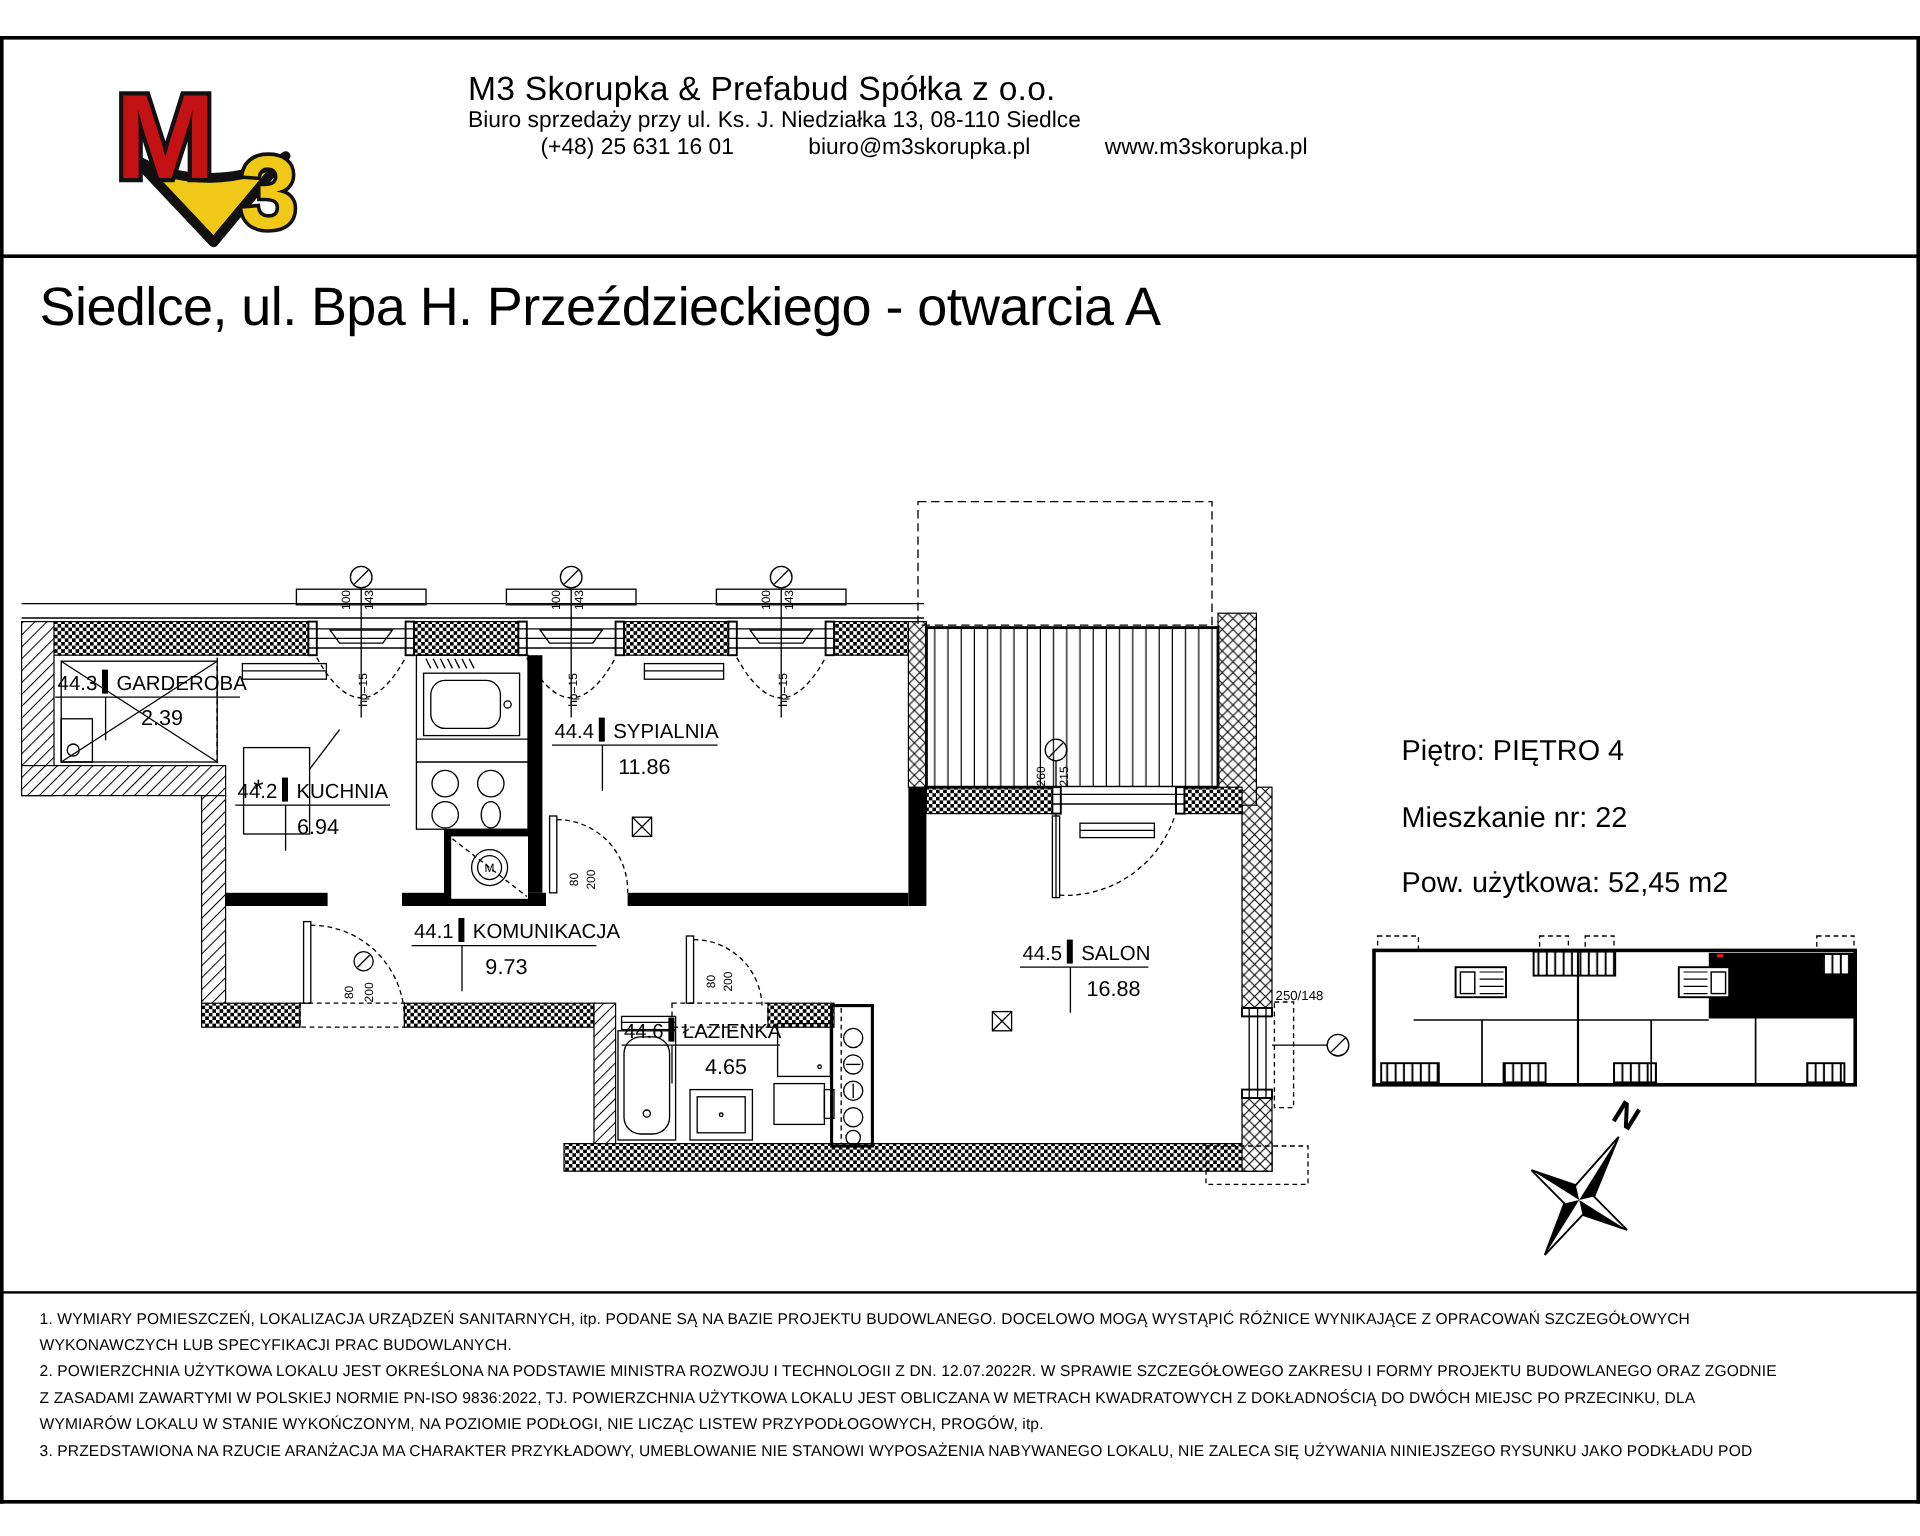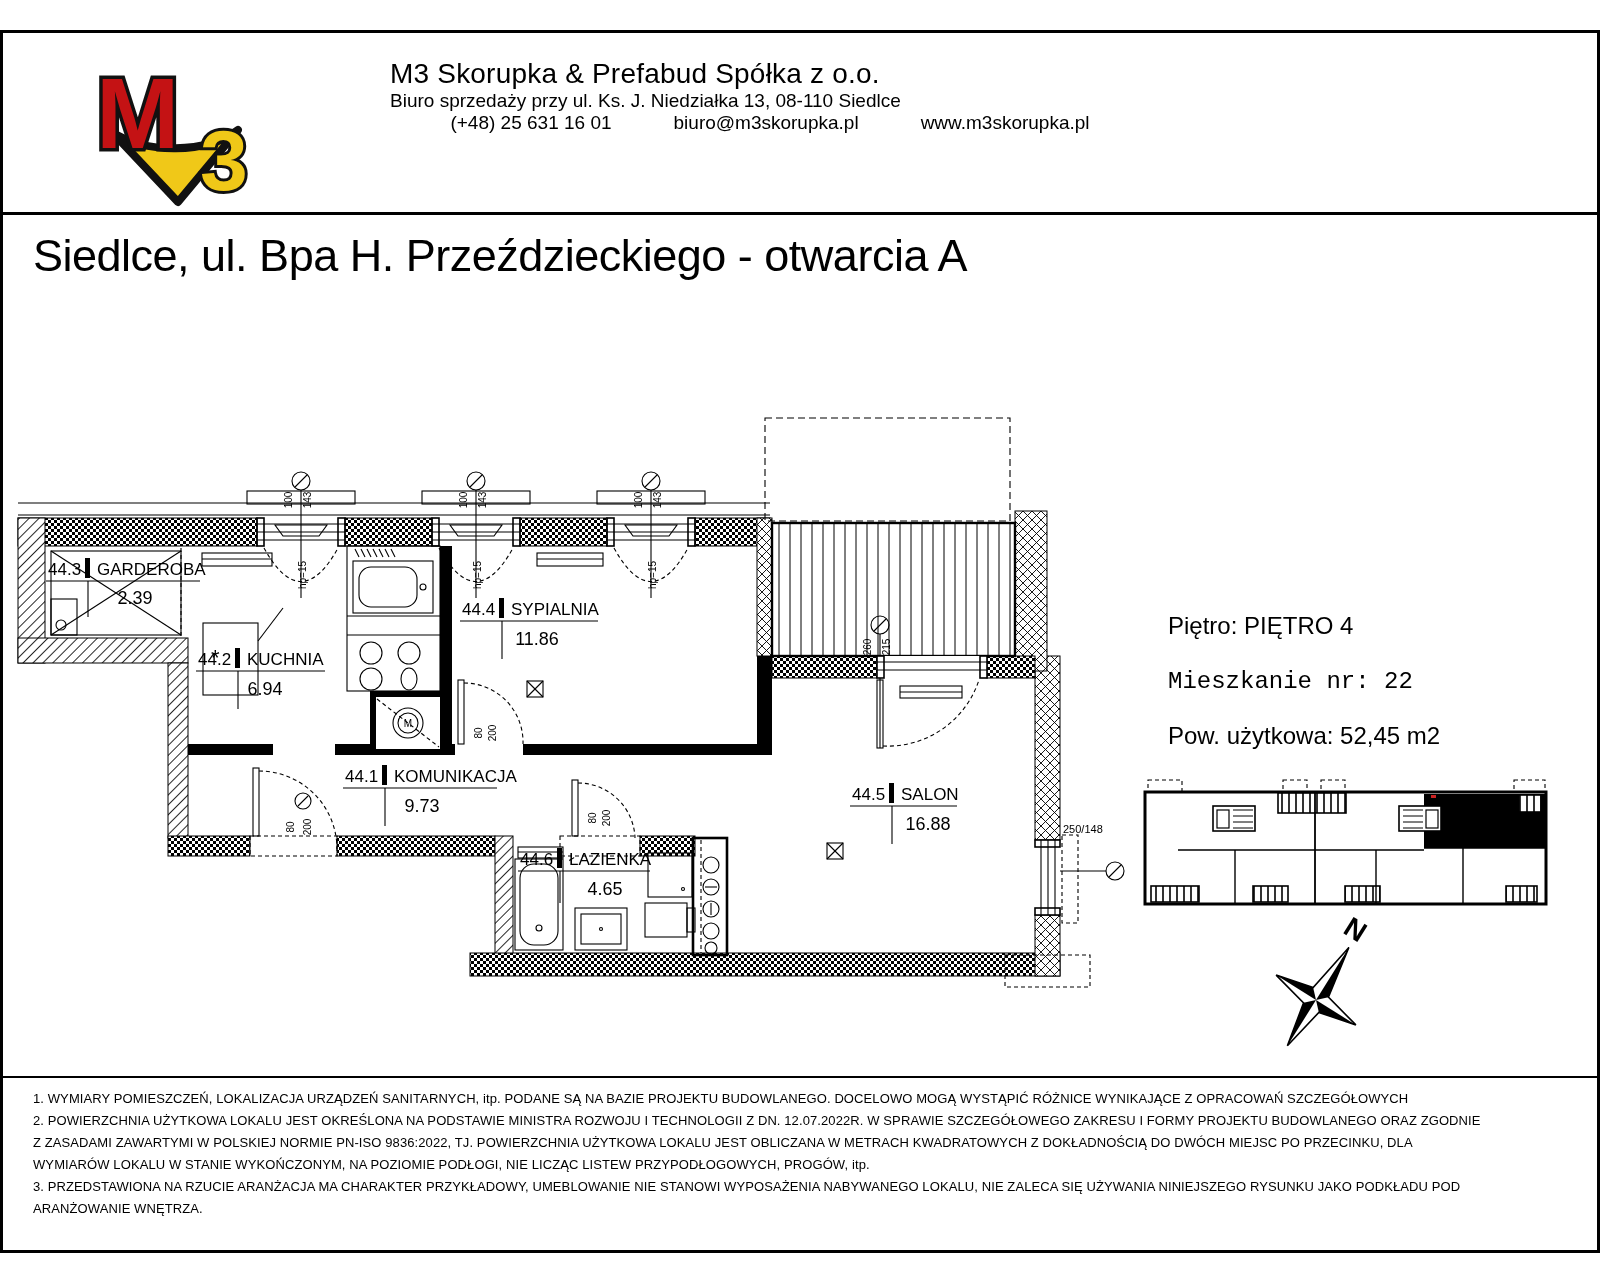--- a/index.html
+++ b/index.html
@@ -63,21 +63,21 @@
       <span>(+48) 25 631 16 01</span>
       <span>biuro@m3skorupka.pl</span>
       <span>www.m3skorupka.pl</span>
     </div>
   </div>
 
   <div class="title">Siedlce, ul. Bpa H. Przeździeckiego - otwarcia A</div>
 
   <div class="info">
     <div style="top:612px;">Piętro: PIĘTRO 4</div>
-    <div style="top:668px;font-family:Liberation Mono, monospace;">Mieszkanie nr: 22</div>
+    <div style="top:668px;">Mieszkanie nr: 22</div>
     <div style="top:722px;">Pow. użytkowa: 52,45 m2</div>
   </div>
 
   <div class="plan">
   <svg width="1120" height="622" viewBox="0 0 1120 622">
     <defs>
       <pattern id="hatch" width="7" height="7" patternUnits="userSpaceOnUse" patternTransform="rotate(45)">
         <rect width="7" height="7" fill="#fff"></rect>
             <line x1="0" y1="0" x2="0" y2="7" stroke="#000" stroke-width="1.7"></line>
       </pattern>
@@ -454,20 +454,20 @@
       <polygon points="107,85 69,94 60,85" fill="#000"></polygon>
       <polygon points="60,139 51,94 60,85" fill="#000"></polygon>
       <polygon points="13,85 51,76 60,85" fill="#000"></polygon>
       <text x="46" y="14" style="font-size:28px;font-weight:bold;">N</text>
     </g>
   </svg>
   </div>
 
   <div class="foot">
     <div>1. WYMIARY POMIESZCZEŃ, LOKALIZACJA URZĄDZEŃ SANITARNYCH, itp. PODANE SĄ NA BAZIE PROJEKTU BUDOWLANEGO. DOCELOWO MOGĄ WYSTĄPIĆ RÓŻNICE  WYNIKAJĄCE Z OPRACOWAŃ SZCZEGÓŁOWYCH</div>
+    <div>WYKONAWCZYCH LUB SPECYFIKACJI PRAC BUDOWLANYCH.</div>
     <div>2. POWIERZCHNIA UŻYTKOWA LOKALU JEST OKREŚLONA NA PODSTAWIE MINISTRA ROZWOJU I TECHNOLOGII Z DN. 12.07.2022R. W SPRAWIE SZCZEGÓŁOWEGO ZAKRESU I FORMY PROJEKTU BUDOWLANEGO ORAZ ZGODNIE</div>
     <div>Z ZASADAMI ZAWARTYMI W POLSKIEJ NORMIE PN-ISO 9836:2022, TJ. POWIERZCHNIA UŻYTKOWA LOKALU JEST OBLICZANA W METRACH KWADRATOWYCH Z DOKŁADNOŚCIĄ DO DWÓCH MIEJSC PO PRZECINKU, DLA</div>
     <div>WYMIARÓW LOKALU W STANIE WYKOŃCZONYM, NA POZIOMIE PODŁOGI, NIE LICZĄC LISTEW PRZYPODŁOGOWYCH, PROGÓW, itp.</div>
     <div>3. PRZEDSTAWIONA NA RZUCIE ARANŻACJA MA CHARAKTER PRZYKŁADOWY, UMEBLOWANIE NIE STANOWI WYPOSAŻENIA NABYWANEGO LOKALU, NIE ZALECA SIĘ UŻYWANIA NINIEJSZEGO RYSUNKU JAKO PODKŁADU POD</div>
-    <div>ARANŻOWANIE WNĘTRZA.</div>
   </div>
 
 </div>
 
 </body></html>

